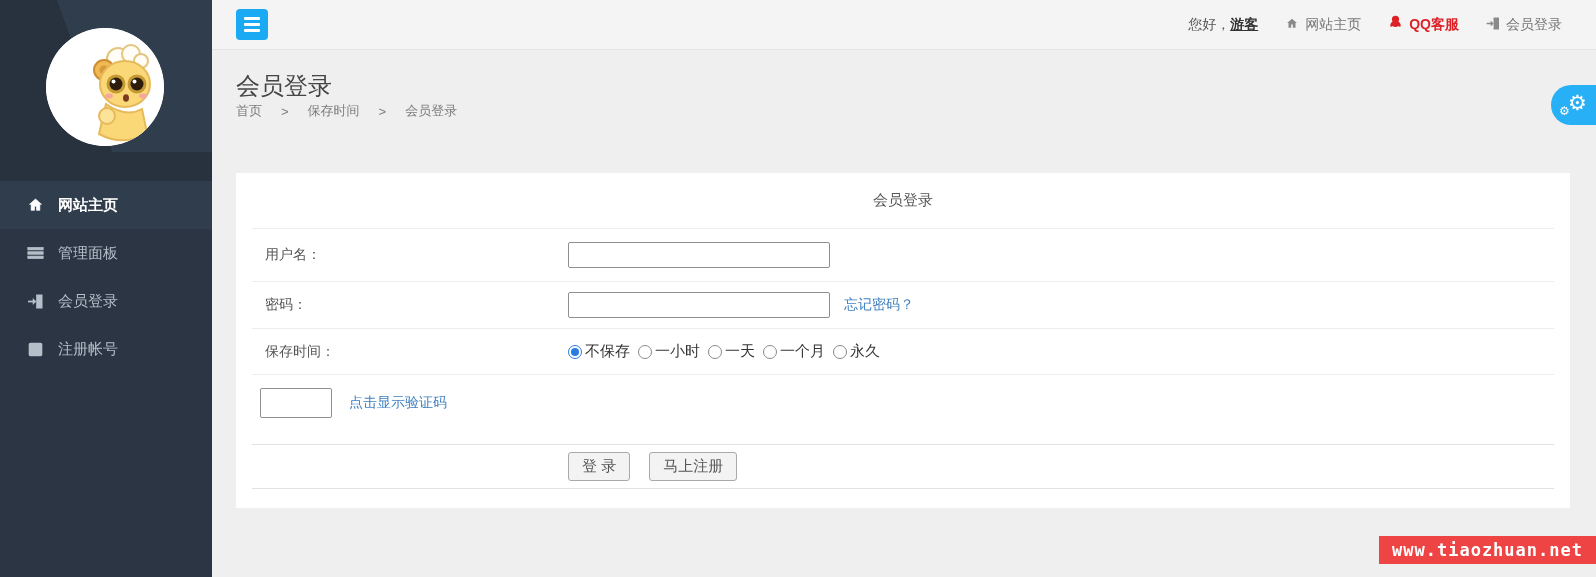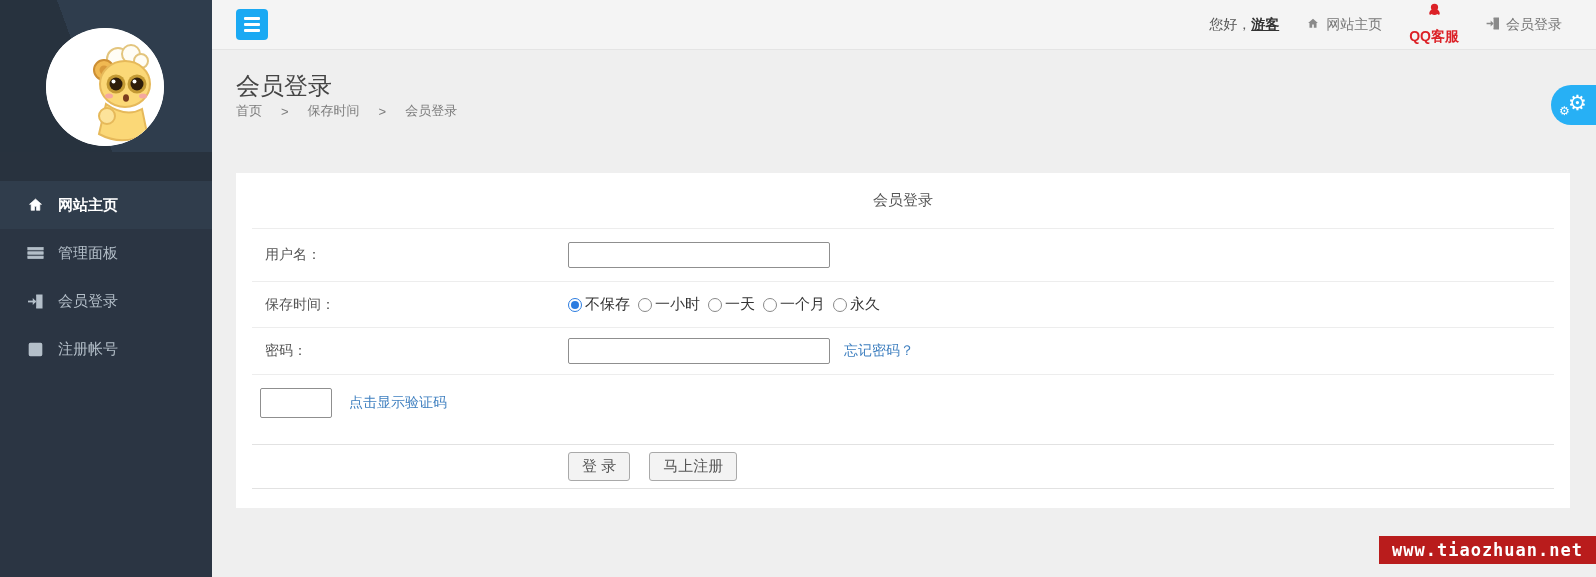--- a/index.html
+++ b/index.html
@@ -40,21 +40,21 @@
   .hamburger {
     width:32px; height:31px; background:#1aa9f3; border:none; border-radius:4px;
     display:flex; flex-direction:column; justify-content:center; align-items:center; gap:3px; cursor:pointer;
   }
   .hamburger .bar { width:16px; height:3px; background:#fff; border-radius:1px; }
   .topnav { display:flex; align-items:center; gap:27px; font-size:14px; }
   .greeting { color:#555; }
   .greeting .guest { font-weight:bold; color:#333;text-decoration:underline; }
   .navitem { display:flex; align-items:center; gap:6px; color:#777; text-decoration:none; cursor:pointer; }
   .navitem svg { fill:#8a8a8a; }
-  .navitem.qq { color:#dc2127; font-weight:bold;flex-direction:column; }
+  .navitem.qq { color:#dc2127; font-weight:bold; }
   .navitem.qq svg { fill:#dc2127; }
 
   
   .content-header { position:absolute; left:236px; top:70px; }
   .page-title { font-size:24px; color:#454545; font-weight:normal; margin:0; }
   .breadcrumb { font-size:13px; color:#7c7c7c; display:flex; gap:19px; align-items:center; }
   .breadcrumb a { color:#7c7c7c; text-decoration:none; cursor:pointer; }
 
   
   .card {
@@ -113,21 +113,21 @@
     position:absolute; top:85px; right:0; width:45px; height:40px;
     border-radius:20px 0 0 20px; background:#27b0f5; cursor:pointer; z-index:6;
   }
   .gear { position:absolute; color:#fff; font-family:"DejaVu Sans",sans-serif; line-height:1; }
   .gear-big { font-size:21px; left:17px; top:8px; }
   .gear-small { font-size:12px; left:8px; top:20px; }
 
   
   .watermark {
     position:absolute; right:0; top:536px; height:28px;
-    background:#b91c1c; color:#fff; display:flex; align-items:center;
+    background:#ef4444; color:#fff; display:flex; align-items:center;
     padding:0 13px; font-family:"DejaVu Sans Mono","Liberation Mono",monospace;
     font-size:17px; font-weight:bold; letter-spacing:1px; z-index:7;
   }
 </style>
 </head>
 <body>
 
 <div class="sidebar">
   <div class="sidebar-header">
     <div class="avatar">
@@ -246,54 +246,54 @@
 <div class="card">
   <div class="card-title">会员登录</div>
 
   <div class="frow frow-username">
     <div class="flabel">用户名：</div>
     <div class="ffield">
       <input class="text-input" type="text" value="" style="">
     </div>
   </div>
 
-  <div class="frow frow-save">
-    <div class="flabel">保存时间：</div>
-    <div class="ffield radio-group">
-      <span class="radio-item">
-        <span class="radio checked"></span>
-        <span>不保存</span>
-      </span>
-      <span class="radio-item">
-        <span class="radio"></span>
-        <span>一小时</span>
-      </span>
-      <span class="radio-item">
-        <span class="radio"></span>
-        <span>一天</span>
-      </span>
-      <span class="radio-item">
-        <span class="radio"></span>
-        <span>一个月</span>
-      </span>
-      <span class="radio-item">
-        <span class="radio"></span>
-        <span>永久</span>
-      </span>
-    </div>
-  </div>
-
   <div class="frow frow-password">
     <div class="flabel">密码：</div>
     <div class="ffield">
       <input class="text-input" type="password" value="" style="">
       <a class="link forgot-link">忘记密码？</a>
     </div>
   </div>
 
+  <div class="frow frow-save">
+    <div class="flabel">保存时间：</div>
+    <div class="ffield radio-group">
+      <span class="radio-item">
+        <span class="radio checked"></span>
+        <span>不保存</span>
+      </span>
+      <span class="radio-item">
+        <span class="radio"></span>
+        <span>一小时</span>
+      </span>
+      <span class="radio-item">
+        <span class="radio"></span>
+        <span>一天</span>
+      </span>
+      <span class="radio-item">
+        <span class="radio"></span>
+        <span>一个月</span>
+      </span>
+      <span class="radio-item">
+        <span class="radio"></span>
+        <span>永久</span>
+      </span>
+    </div>
+  </div>
+
   <div class="frow frow-captcha">
     <div class="ffield">
       <input class="captcha-input" type="text" value="" style="">
       <a class="link captcha-link">点击显示验证码</a>
     </div>
   </div>
 
   <div class="frow frow-buttons">
     <div class="btn-area">
       <button class="btn">登 录</button>

